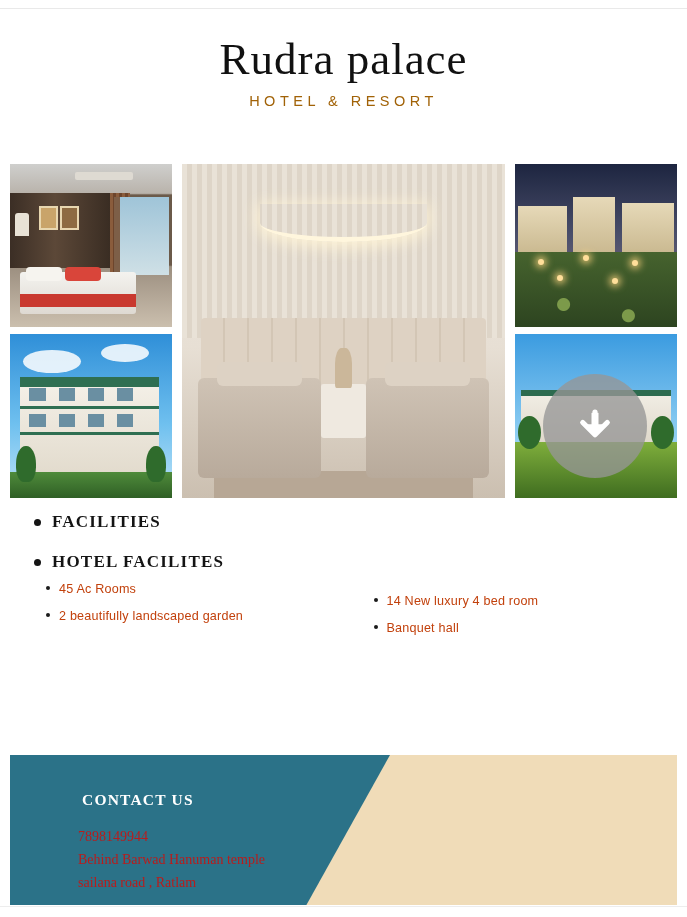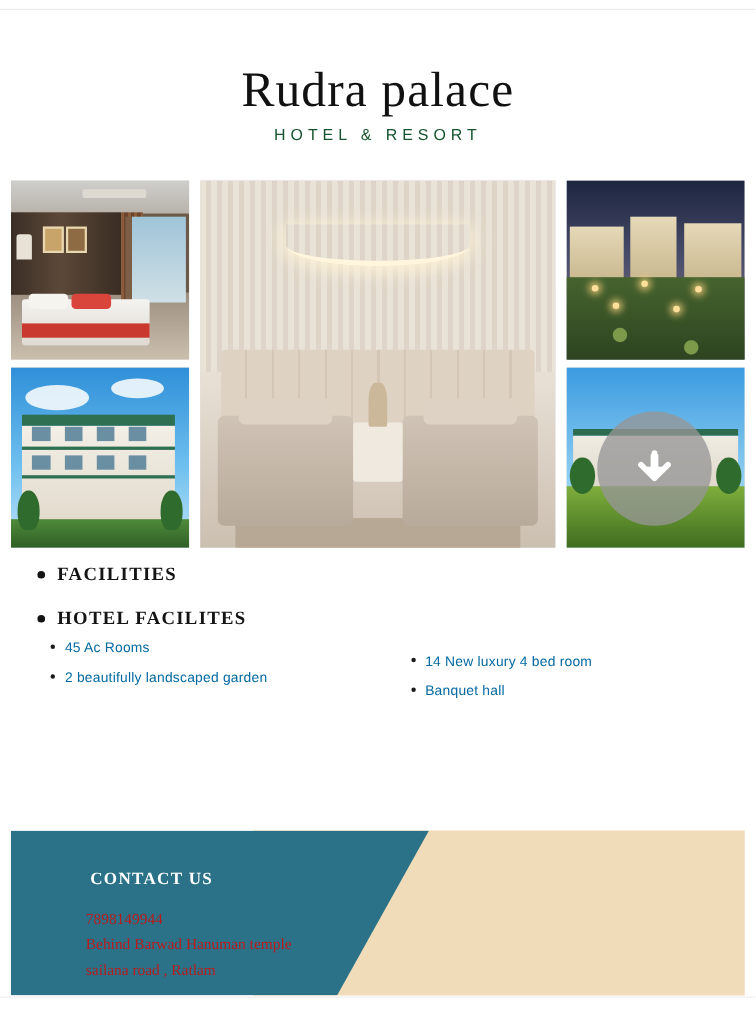--- a/index.html
+++ b/index.html
@@ -36,29 +36,29 @@
     top: 10px; left: 0;
     width: 687px;
     height: 140px;
     text-align: center;
   }
   .brand-title {
     font-family: "Liberation Serif", serif;
     font-size: 45px;
     letter-spacing: 1px;
     color: #111111;
-    margin-top: 48px;
+    margin-top: 26px;
     font-weight: 400;
     line-height: 1.05;
   }
   .brand-sub {
     font-family: "Liberation Sans", sans-serif;
     font-size: 14.5px;
     letter-spacing: 4.5px;
-    color: #14532d;
+    color: #a16207;
     margin-top: 10px;
     font-weight: 400;
   }
   
   .collage {
     position: absolute;
     top: 164px;
     left: 10px;
     width: 667px;
     height: 334px;
@@ -250,21 +250,21 @@
   }
   .cols {
     margin: 6px 20px 0 46px;
     display: flex;
     gap: 18px;
   }
   .col { flex: 1; }
   .bullet {
     position: relative;
     font-size: 12.6px;
-    color: #0369a1;
+    color: #c2410c;
     line-height: 1.45;
     margin-bottom: 9px;
     padding-left: 13px;
     letter-spacing: 0.2px;
   }
   .bullet::before {
     content: "";
     position: absolute;
     left: 0;
     top: 6px;

